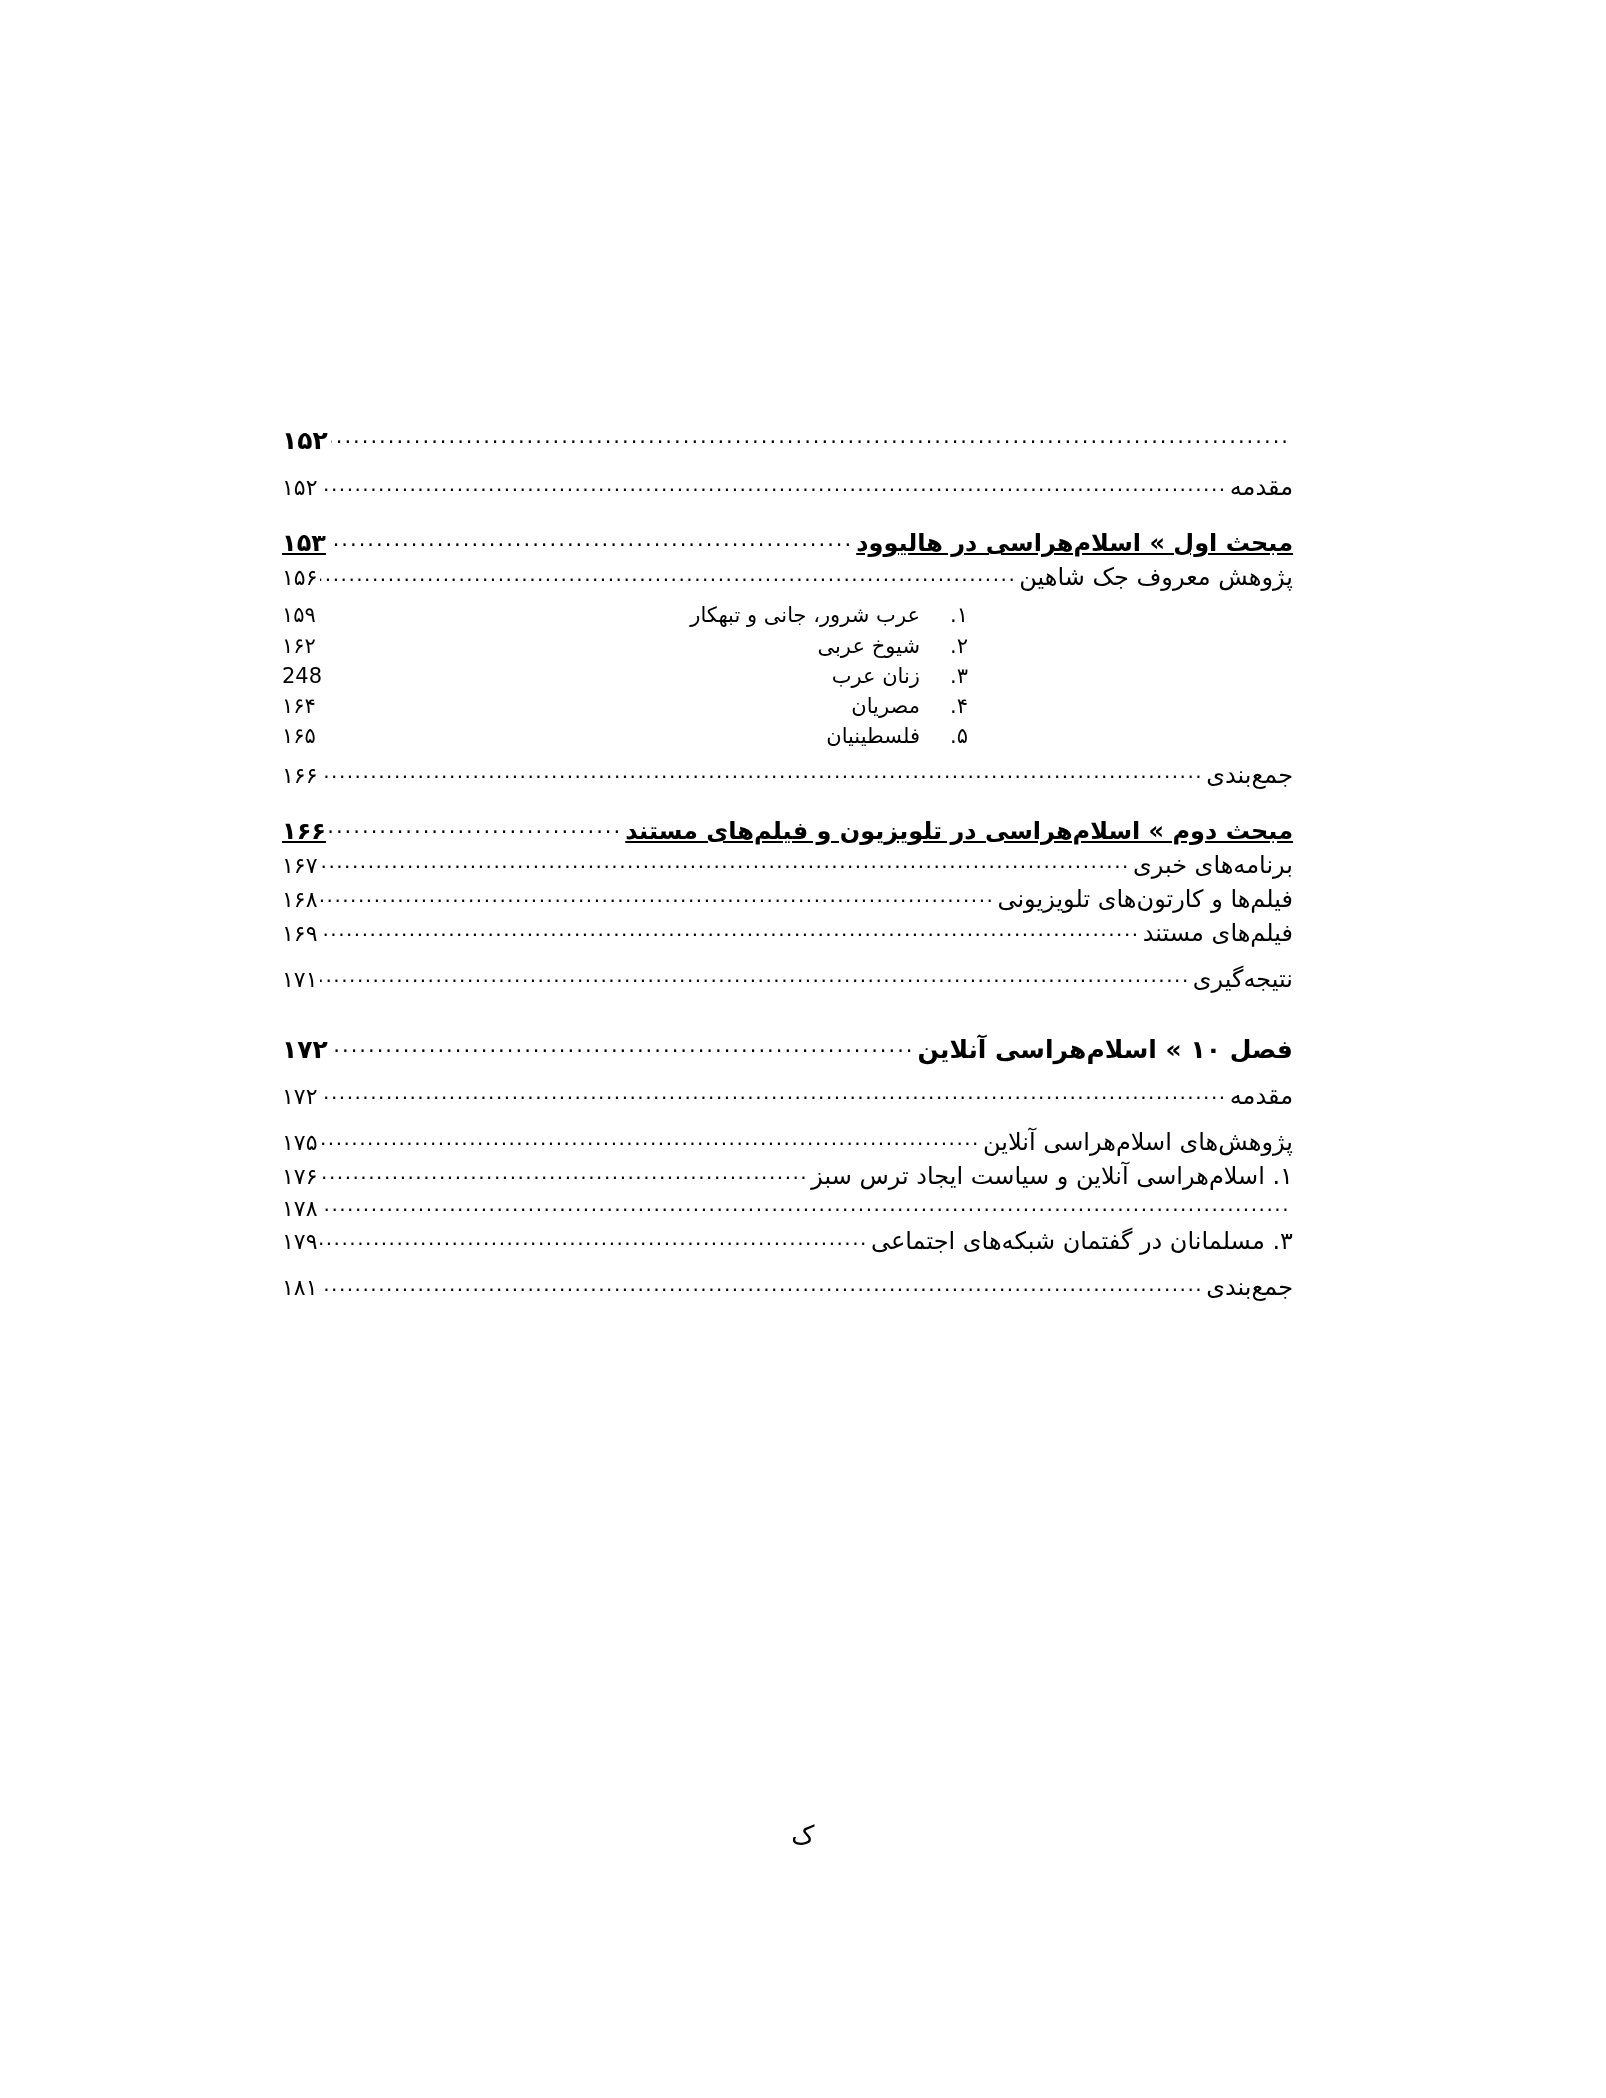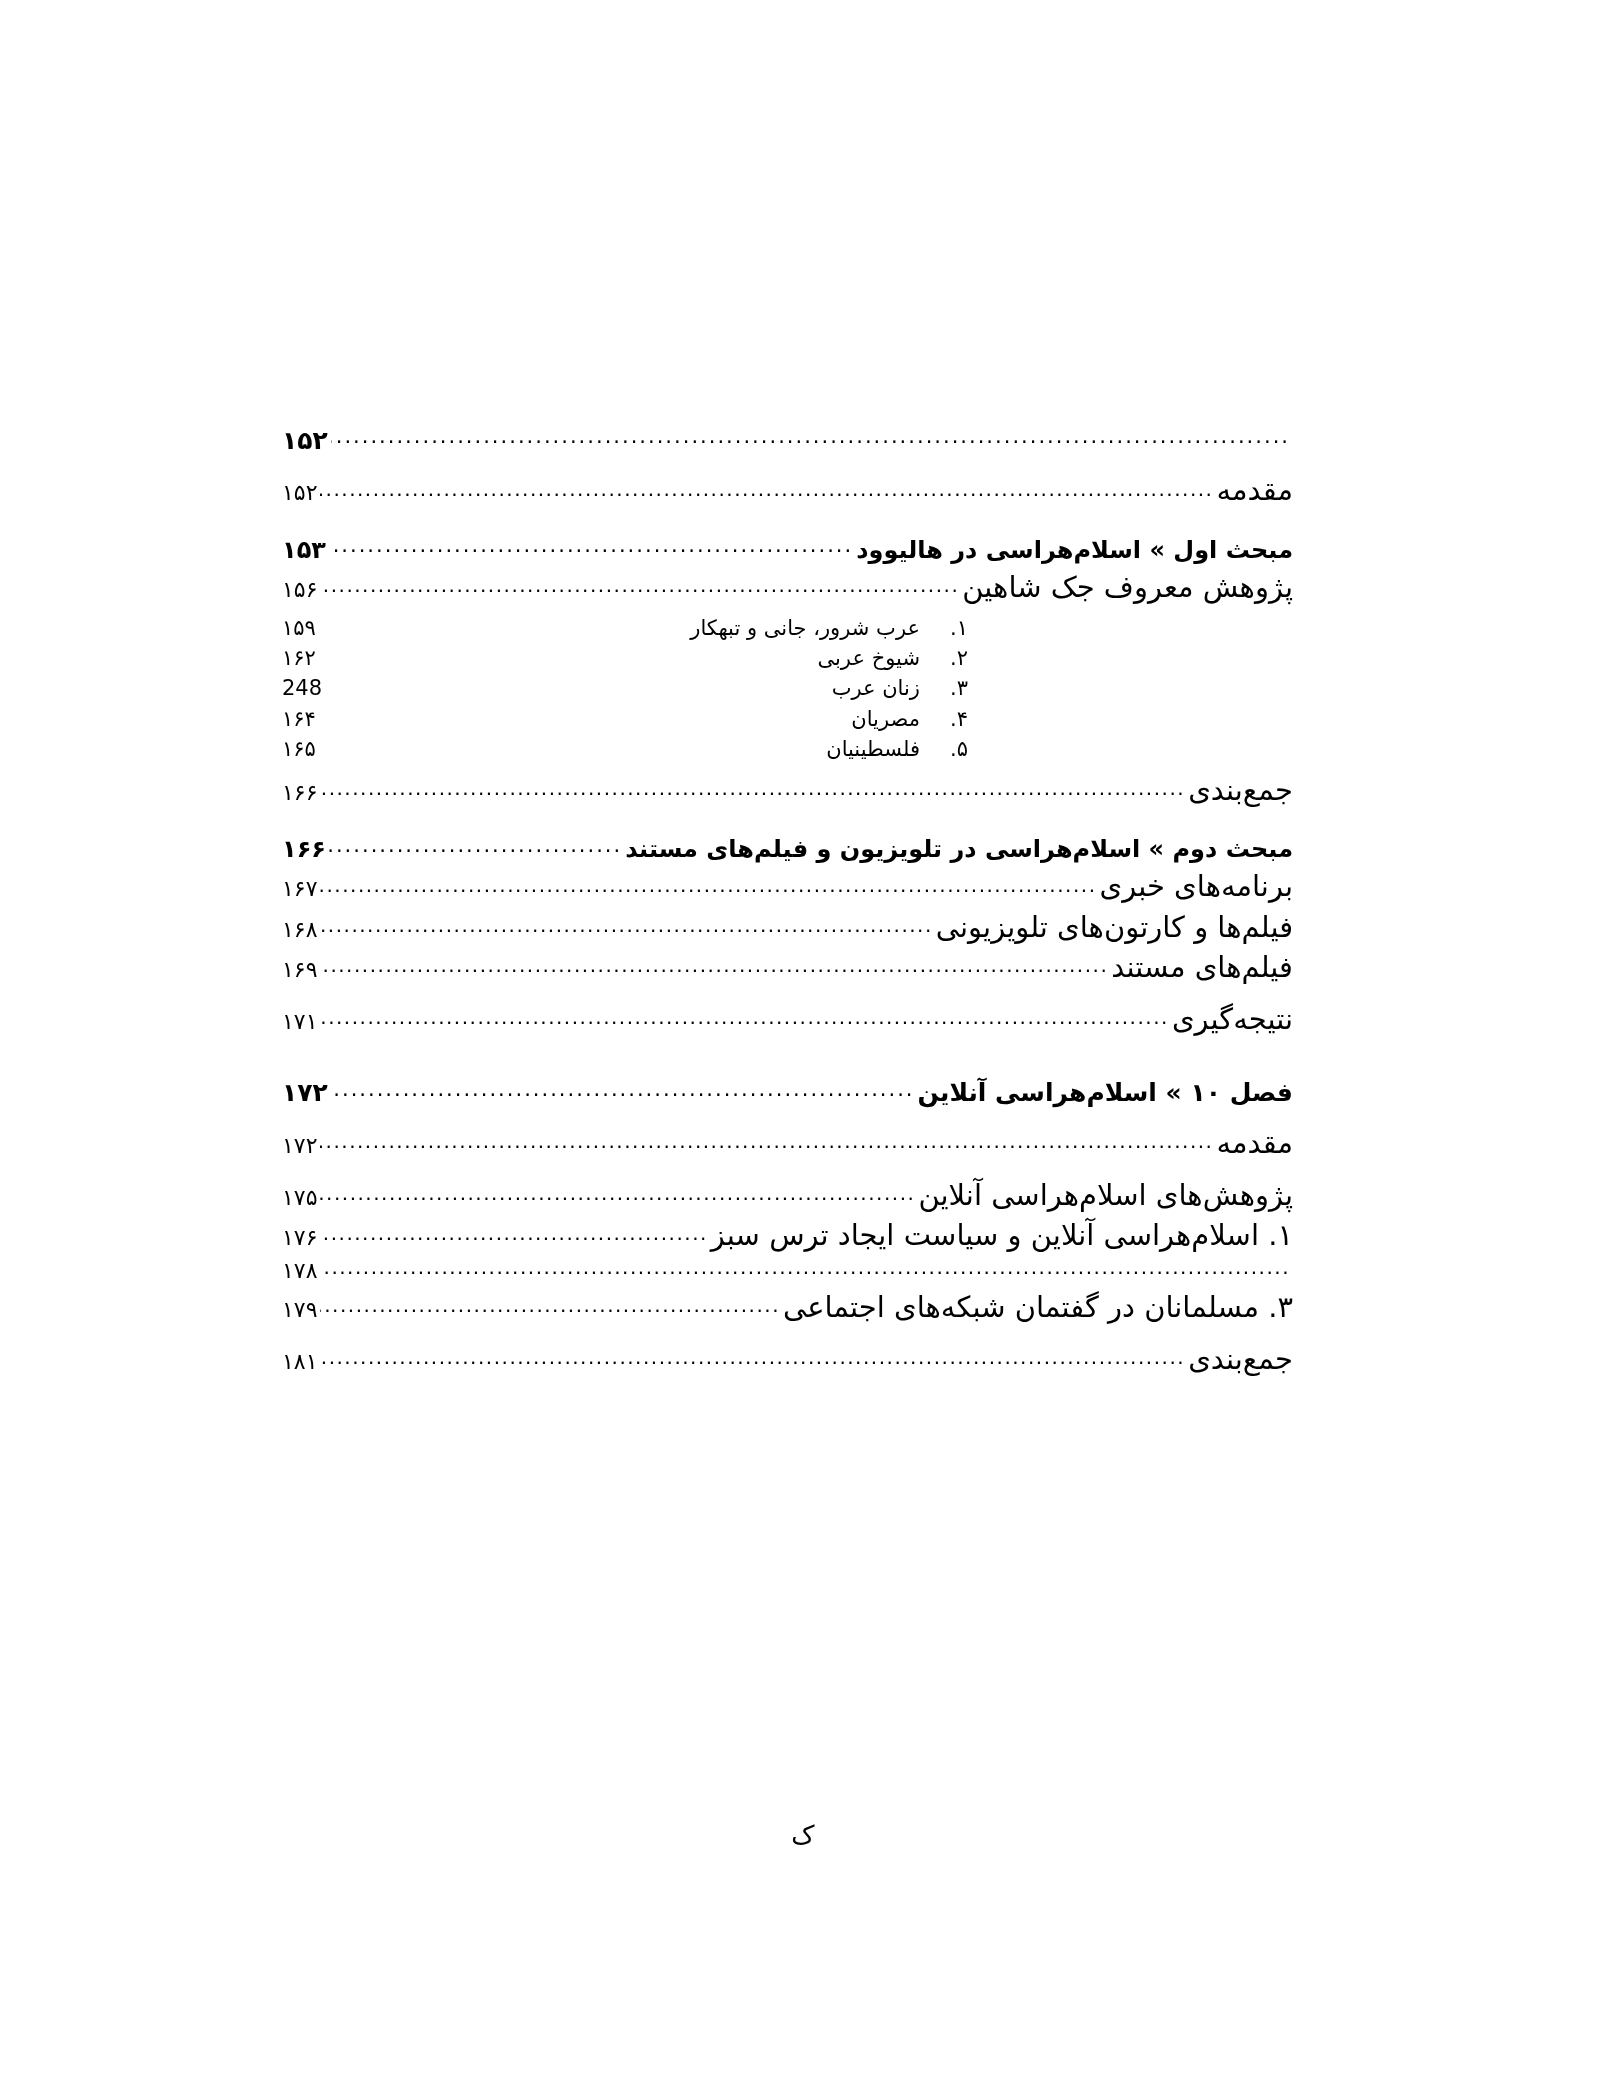--- a/index.html
+++ b/index.html
@@ -76,25 +76,26 @@
     font-weight: bold;
     font-size: 25px;
   }
   .row.chapter .leader::after { font-size: 21px; letter-spacing: 2px; }
 
   
   .row.section .label,
   .row.section .pageno {
     font-weight: bold;
     font-size: 24px;
+    text-decoration: underline;
   }
   .row.section .leader::after { font-size: 21px; letter-spacing: 2px; }
 
   
-  .row.sub .label { font-size: 29px; }
+  .row.sub .label { font-size: 24px; }
   .row.sub .pageno { font-size: 22px; }
 
   
   .row.numitem {
     display: flex;
     align-items: baseline;
     width: 100%;
   }
   .row.numitem .numgroup {
     flex: 1 1 auto;

